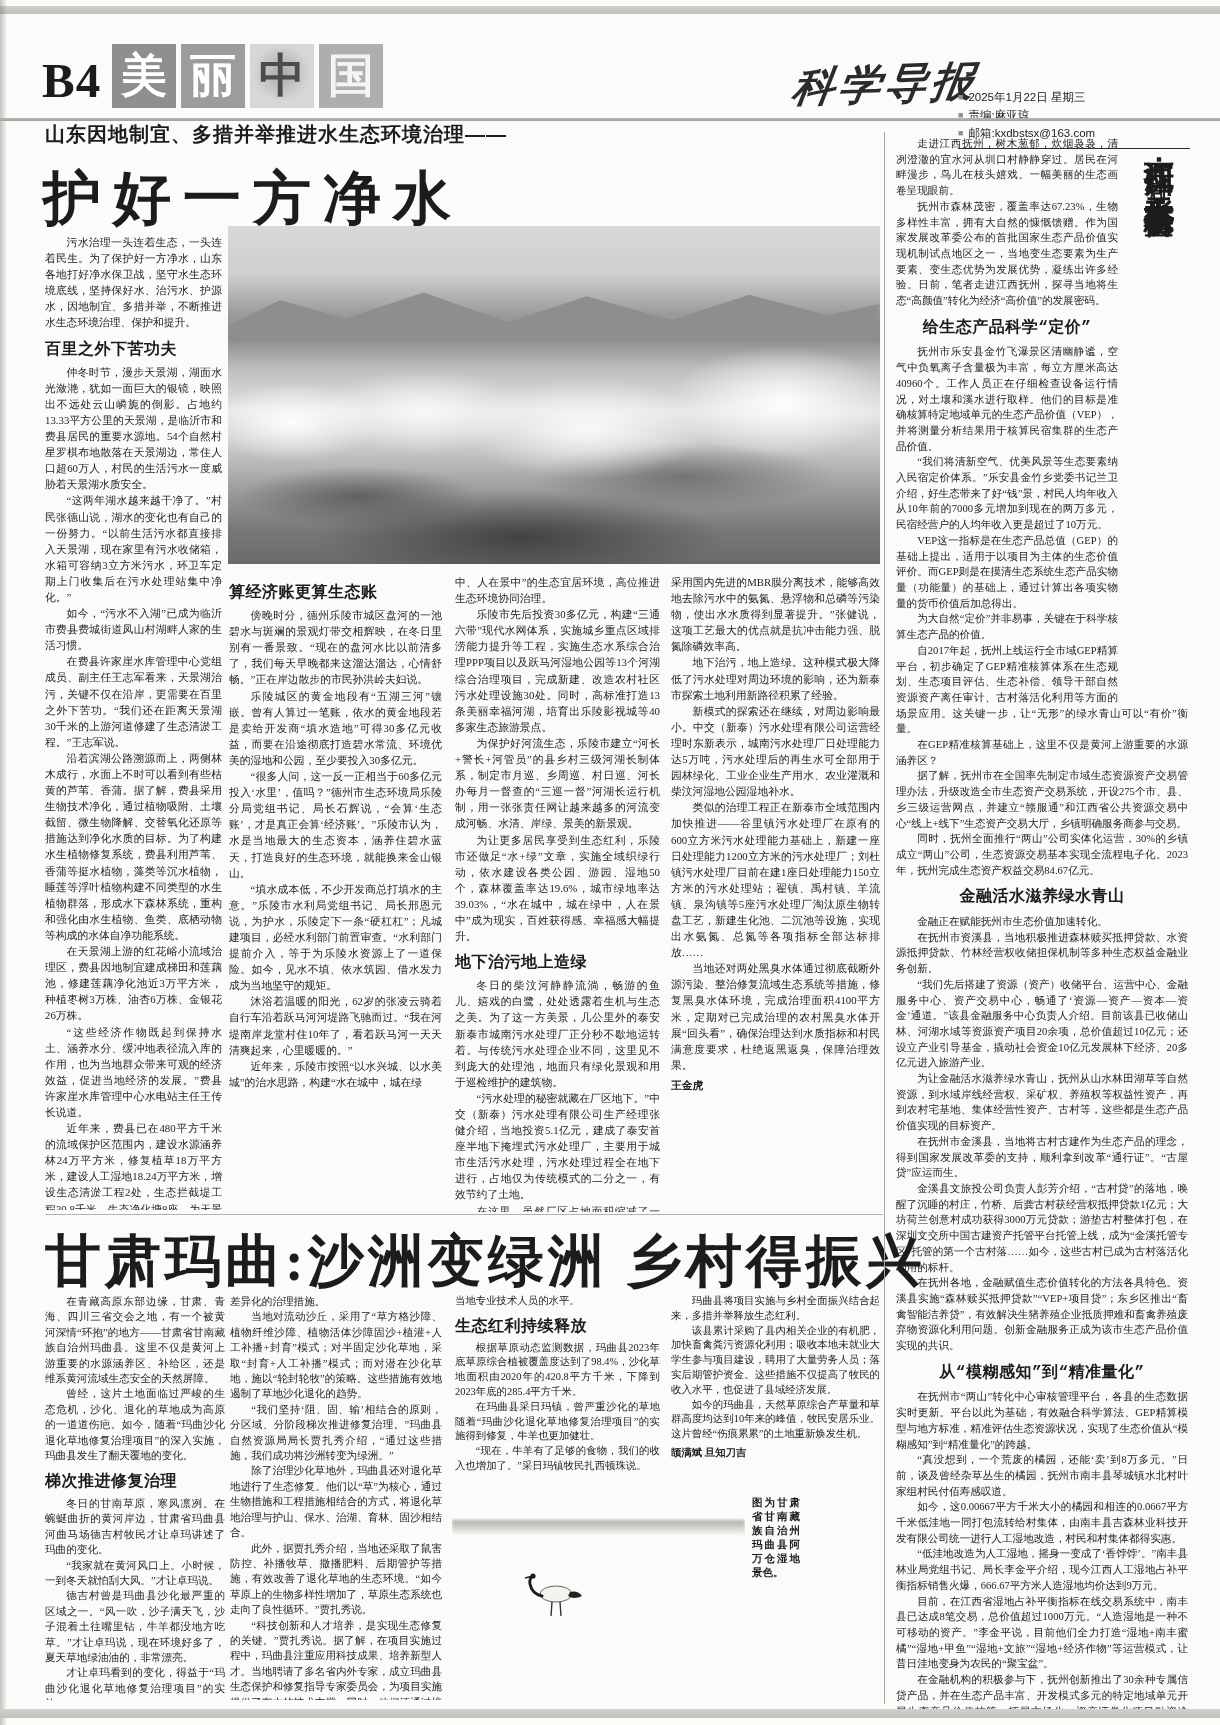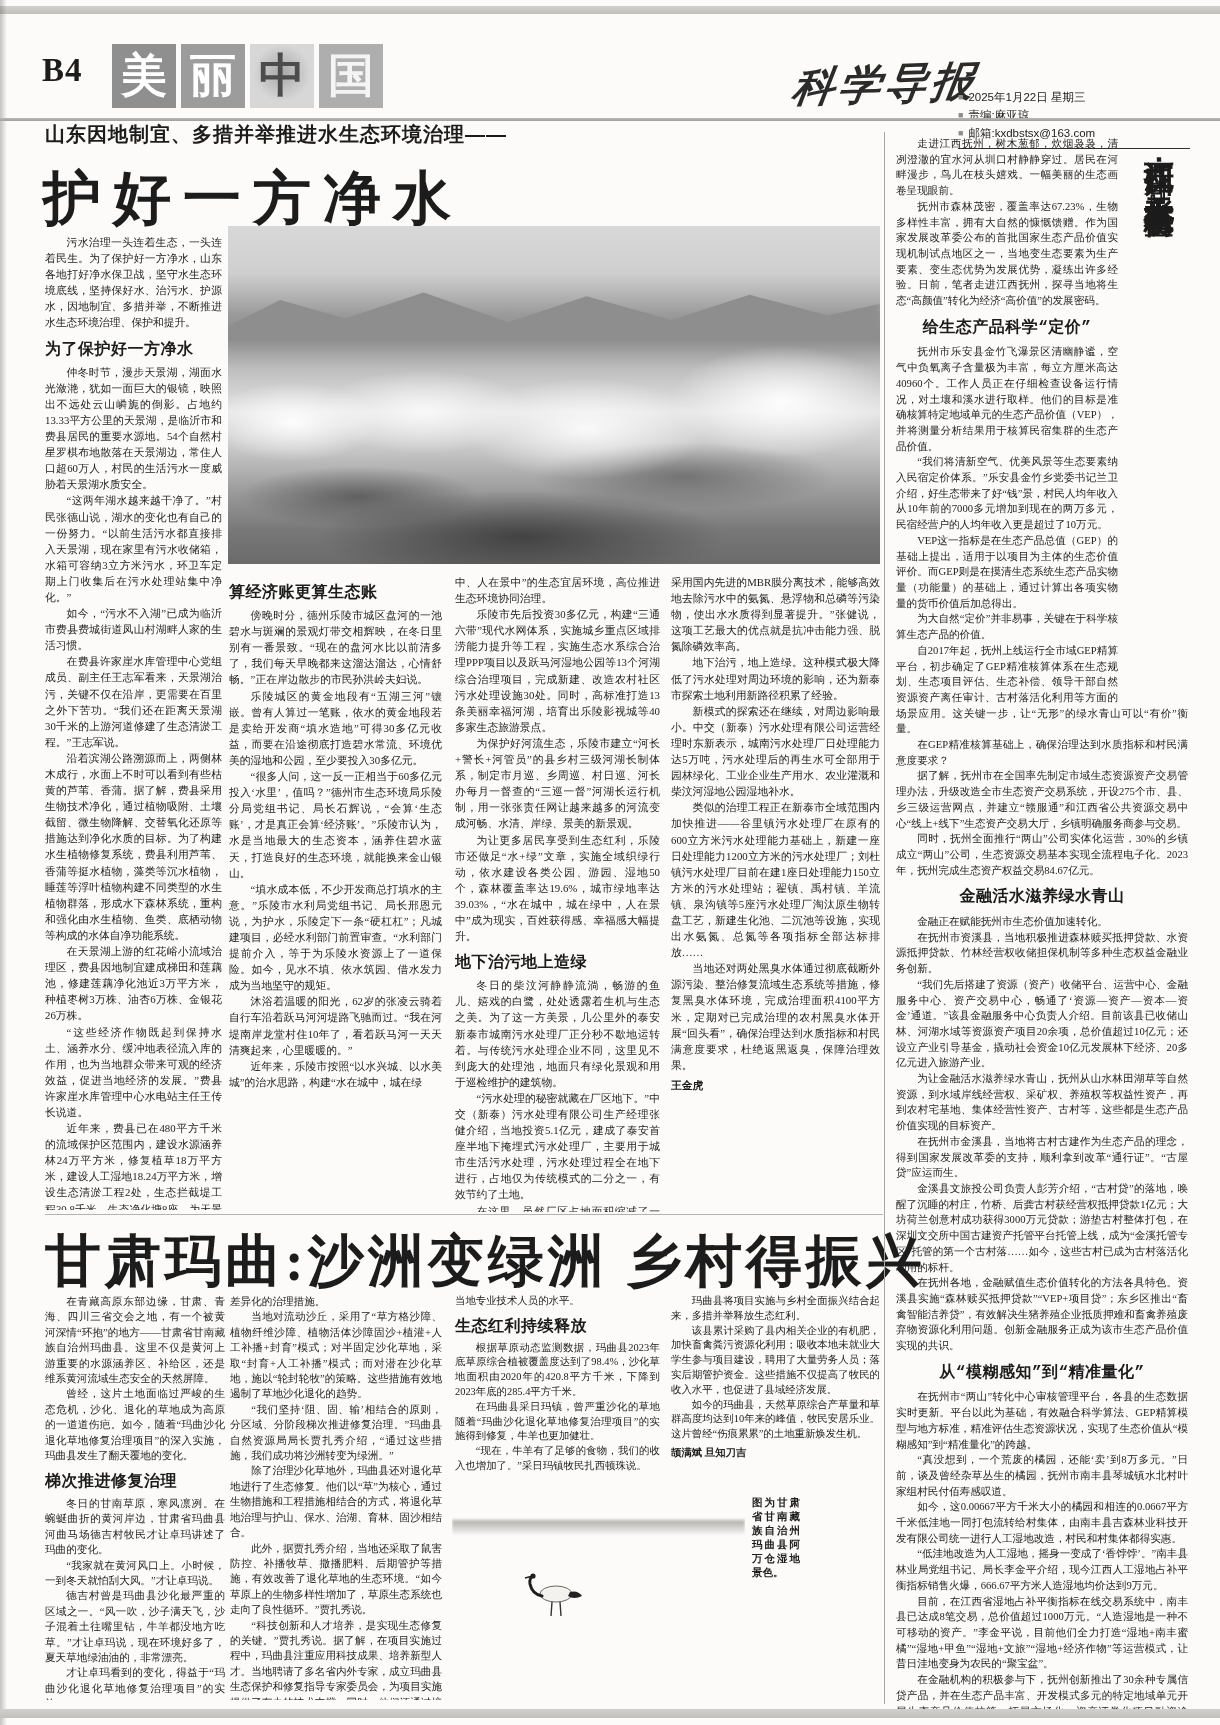--- a/index.html
+++ b/index.html
@@ -2,21 +2,21 @@
 <html><head>
 <meta charset="utf-8">
 <style>
   html,body{margin:0;padding:0;background:#e9e7e3;}
   #page{position:relative;width:1220px;height:1725px;background:#fcfbf9;margin:0 auto;
         font-family:"Liberation Serif","DejaVu Serif",serif;color:#1c1c1c;overflow:hidden;}
   .band{position:absolute;left:0;width:1220px;background:linear-gradient(#d2d0cc,#c2c0bc);}
   .edge-shadow{position:absolute;top:0;left:0;width:7px;height:1725px;
         background:linear-gradient(90deg,rgba(90,88,84,.35),rgba(90,88,84,0));}
   
-  .b4{position:absolute;left:42px;top:52px;font-size:33px;font-weight:bold;letter-spacing:1px;}
+  .b4{position:absolute;left:42px;top:52px;font-size:49px;font-weight:bold;letter-spacing:1px;}
   .logo{position:absolute;left:112px;top:44px;display:flex;gap:5px;}
   .tile{width:64px;height:64px;display:flex;align-items:center;justify-content:center;
         font-size:46px;font-weight:bold;font-family:"Liberation Serif",serif;}
   .t1{background:#8f8f8f;color:#fff;}
   .t2{background:#9c9c9c;color:#fff;}
   .t3{background:#d7d7d7;color:#4c4c4c;background-image:radial-gradient(circle at 50% 45%,rgba(110,110,110,.45),transparent 60%);}
   .t4{background:#aeaeae;color:#f4f4f4;}
   .masthead{position:absolute;left:793px;top:56px;font-size:42px;font-weight:bold;font-style:italic;
         letter-spacing:4px;transform:skewX(-10deg) rotate(-2deg);color:#2b2b2b;width:200px;}
   .pubinfo{position:absolute;left:958px;top:52px;width:232px;border-bottom:1.5px solid #2e2e2e;padding-bottom:6px;margin-top:36px;}
@@ -104,21 +104,21 @@
   </div>
   <div class="hrule"></div>
 
   <div class="kicker">山东因地制宜、多措并举推进水生态环境治理——</div>
   <div class="headline">护好一方净水</div>
   <div class="photo1">
       <div class="hills"></div>
     </div>
   <div class="col c1">
       <div class="para">污水治理一头连着生态，一头连着民生。为了保护好一方净水，山东各地打好净水保卫战，坚守水生态环境底线，坚持保好水、治污水、护源水，因地制宜、多措并举，不断推进水生态环境治理、保护和提升。</div>
-      <h3 class="subhead">为了保护好一方净水</h3>
+      <h3 class="subhead">百里之外下苦功夫</h3>
       <div class="para">仲冬时节，漫步天景湖，湖面水光潋滟，犹如一面巨大的银镜，映照出不远处云山嶙旎的倒影。占地约13.33平方公里的天景湖，是临沂市和费县居民的重要水源地。54个自然村星罗棋布地散落在天景湖边，常住人口超60万人，村民的生活污水一度威胁着天景湖水质安全。</div>
       <div class="para">“这两年湖水越来越干净了。”村民张德山说，湖水的变化也有自己的一份努力。“以前生活污水都直接排入天景湖，现在家里有污水收储箱，水箱可容纳3立方米污水，环卫车定期上门收集后在污水处理站集中净化。”</div>
       <div class="para">如今，“污水不入湖”已成为临沂市费县费城街道凤山村湖畔人家的生活习惯。</div>
       <div class="para">在费县许家崖水库管理中心党组成员、副主任王志军看来，天景湖治污，关键不仅在沿岸，更需要在百里之外下苦功。“我们还在距离天景湖30千米的上游河道修建了生态清淤工程。”王志军说。</div>
       <div class="para">沿着滨湖公路溯源而上，两侧林木成行，水面上不时可以看到有些枯黄的芦苇、香蒲。据了解，费县采用生物技术净化，通过植物吸附、土壤截留、微生物降解、交替氧化还原等措施达到净化水质的目标。为了构建水生植物修复系统，费县利用芦苇、香蒲等挺水植物，藻类等沉水植物，睡莲等浮叶植物构建不同类型的水生植物群落，形成水下森林系统，重构和强化由水生植物、鱼类、底栖动物等构成的水体自净功能系统。</div>
       <div class="para">在天景湖上游的红花峪小流域治理区，费县因地制宜建成梯田和莲藕池，修建莲藕净化池近3万平方米，种植枣树3万株、油杏6万株、金银花26万株。</div>
       <div class="para">“这些经济作物既起到保持水土、涵养水分、缓冲地表径流入库的作用，也为当地群众带来可观的经济效益，促进当地经济的发展。”费县许家崖水库管理中心水电站主任王传长说道。</div>
       <div class="para">近年来，费县已在480平方千米的流域保护区范围内，建设水源涵养林24万平方米，修复植草18万平方米，建设人工湿地18.24万平方米，增设生态清淤工程2处，生态拦截堤工程30.8千米，生态净化塘8座，为天景湖搭建起一座贯通上下湖、兼顾左右岸的生态屏障。</div>
     </div>
   <div class="col c2">
@@ -199,21 +199,21 @@
     <div class="vhead">江西抚州：『无形』生态获『有价』衡量</div>
     <div>
         <div class="para">走进江西抚州，树木葱郁，炊烟袅袅，清冽澄澈的宜水河从圳口村静静穿过。居民在河畔漫步，鸟儿在枝头嬉戏。一幅美丽的生态画卷呈现眼前。</div>
         <div class="para">抚州市森林茂密，覆盖率达67.23%，生物多样性丰富，拥有大自然的慷慨馈赠。作为国家发展改革委公布的首批国家生态产品价值实现机制试点地区之一，当地变生态要素为生产要素、变生态优势为发展优势，凝练出许多经验。日前，笔者走进江西抚州，探寻当地将生态“高颜值”转化为经济“高价值”的发展密码。</div>
         <h3 class="subhead">给生态产品科学“定价”</h3>
         <div class="para">抚州市乐安县金竹飞瀑景区清幽静谧，空气中负氧离子含量极为丰富，每立方厘米高达40960个。工作人员正在仔细检查设备运行情况，对土壤和溪水进行取样。他们的目标是准确核算特定地域单元的生态产品价值（VEP），并将测量分析结果用于核算民宿集群的生态产品价值。</div>
         <div class="para">“我们将清新空气、优美风景等生态要素纳入民宿定价体系。”乐安县金竹乡党委书记兰卫介绍，好生态带来了好“钱”景，村民人均年收入从10年前的7000多元增加到现在的两万多元，民宿经营户的人均年收入更是超过了10万元。</div>
         <div class="para">VEP这一指标是在生态产品总值（GEP）的基础上提出，适用于以项目为主体的生态价值评价。而GEP则是在摸清生态系统生态产品实物量（功能量）的基础上，通过计算出各项实物量的货币价值后加总得出。</div>
         <div class="para">为大自然“定价”并非易事，关键在于科学核算生态产品的价值。</div>
         <div class="para">自2017年起，抚州上线运行全市域GEP精算平台，初步确定了GEP精准核算体系在生态规划、生态项目评估、生态补偿、领导干部自然资源资产离任审计、古村落活化利用等方面的场景应用。这关键一步，让“无形”的绿水青山可以“有价”衡量。</div>
-        <div class="para">在GEP精准核算基础上，确保治理达到水质指标和村民满意度要求？</div>
+        <div class="para">在GEP精准核算基础上，这里不仅是黄河上游重要的水源涵养区？</div>
         <div class="para">据了解，抚州市在全国率先制定市域生态资源资产交易管理办法，升级改造全市生态资产交易系统，开设275个市、县、乡三级运营网点，并建立“赣服通”和江西省公共资源交易中心“线上+线下”生态资产交易大厅，乡镇明确服务商参与交易。</div>
         <div class="para">同时，抚州全面推行“两山”公司实体化运营，30%的乡镇成立“两山”公司，生态资源交易基本实现全流程电子化。2023年，抚州完成生态资产权益交易84.67亿元。</div>
         <h3 class="subhead">金融活水滋养绿水青山</h3>
         <div class="para">金融正在赋能抚州市生态价值加速转化。</div>
         <div class="para">在抚州市资溪县，当地积极推进森林赎买抵押贷款、水资源抵押贷款、竹林经营权收储担保机制等多种生态权益金融业务创新。</div>
         <div class="para">“我们先后搭建了资源（资产）收储平台、运营中心、金融服务中心、资产交易中心，畅通了‘资源—资产—资本—资金’通道。”该县金融服务中心负责人介绍。目前该县已收储山林、河湖水域等资源资产项目20余项，总价值超过10亿元；还设立产业引导基金，撬动社会资金10亿元发展林下经济、20多亿元进入旅游产业。</div>
         <div class="para">为让金融活水滋养绿水青山，抚州从山水林田湖草等自然资源，到水域岸线经营权、采矿权、养殖权等权益性资产，再到农村宅基地、集体经营性资产、古村等，这些都是生态产品价值实现的目标资产。</div>
         <div class="para">在抚州市金溪县，当地将古村古建作为生态产品的理念，得到国家发展改革委的支持，顺利拿到改革“通行证”。“古屋贷”应运而生。</div>
         <div class="para">金溪县文旅投公司负责人彭芳介绍，“古村贷”的落地，唤醒了沉睡的村庄，竹桥、后龚古村获经营权抵押贷款1亿元；大坊荷兰创意村成功获得3000万元贷款；游垫古村整体打包，在深圳文交所中国古建资产托管平台托管上线，成为“金溪托管专区”托管的第一个古村落……如今，这些古村已成为古村落活化利用的标杆。</div>
         <div class="para">在抚州各地，金融赋值生态价值转化的方法各具特色。资溪县实施“森林赎买抵押贷款”“VEP+项目贷”；东乡区推出“畜禽智能洁养贷”，有效解决生猪养殖企业抵质押难和畜禽养殖废弃物资源化利用问题。创新金融服务正成为该市生态产品价值实现的共识。</div>

